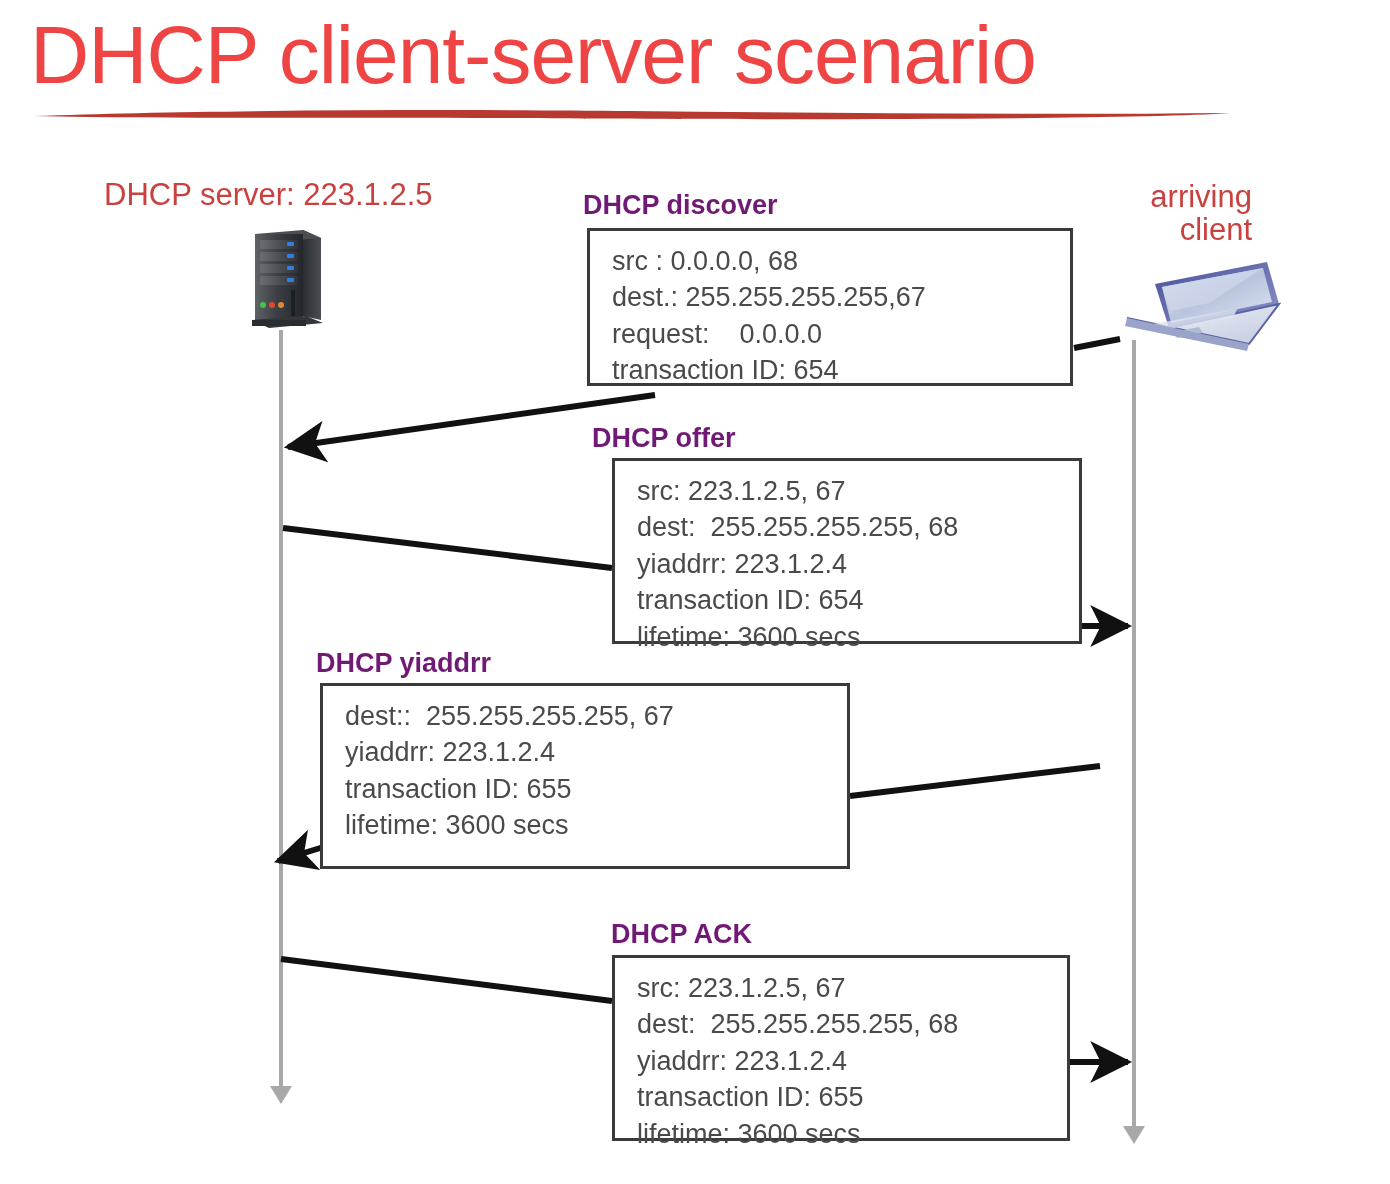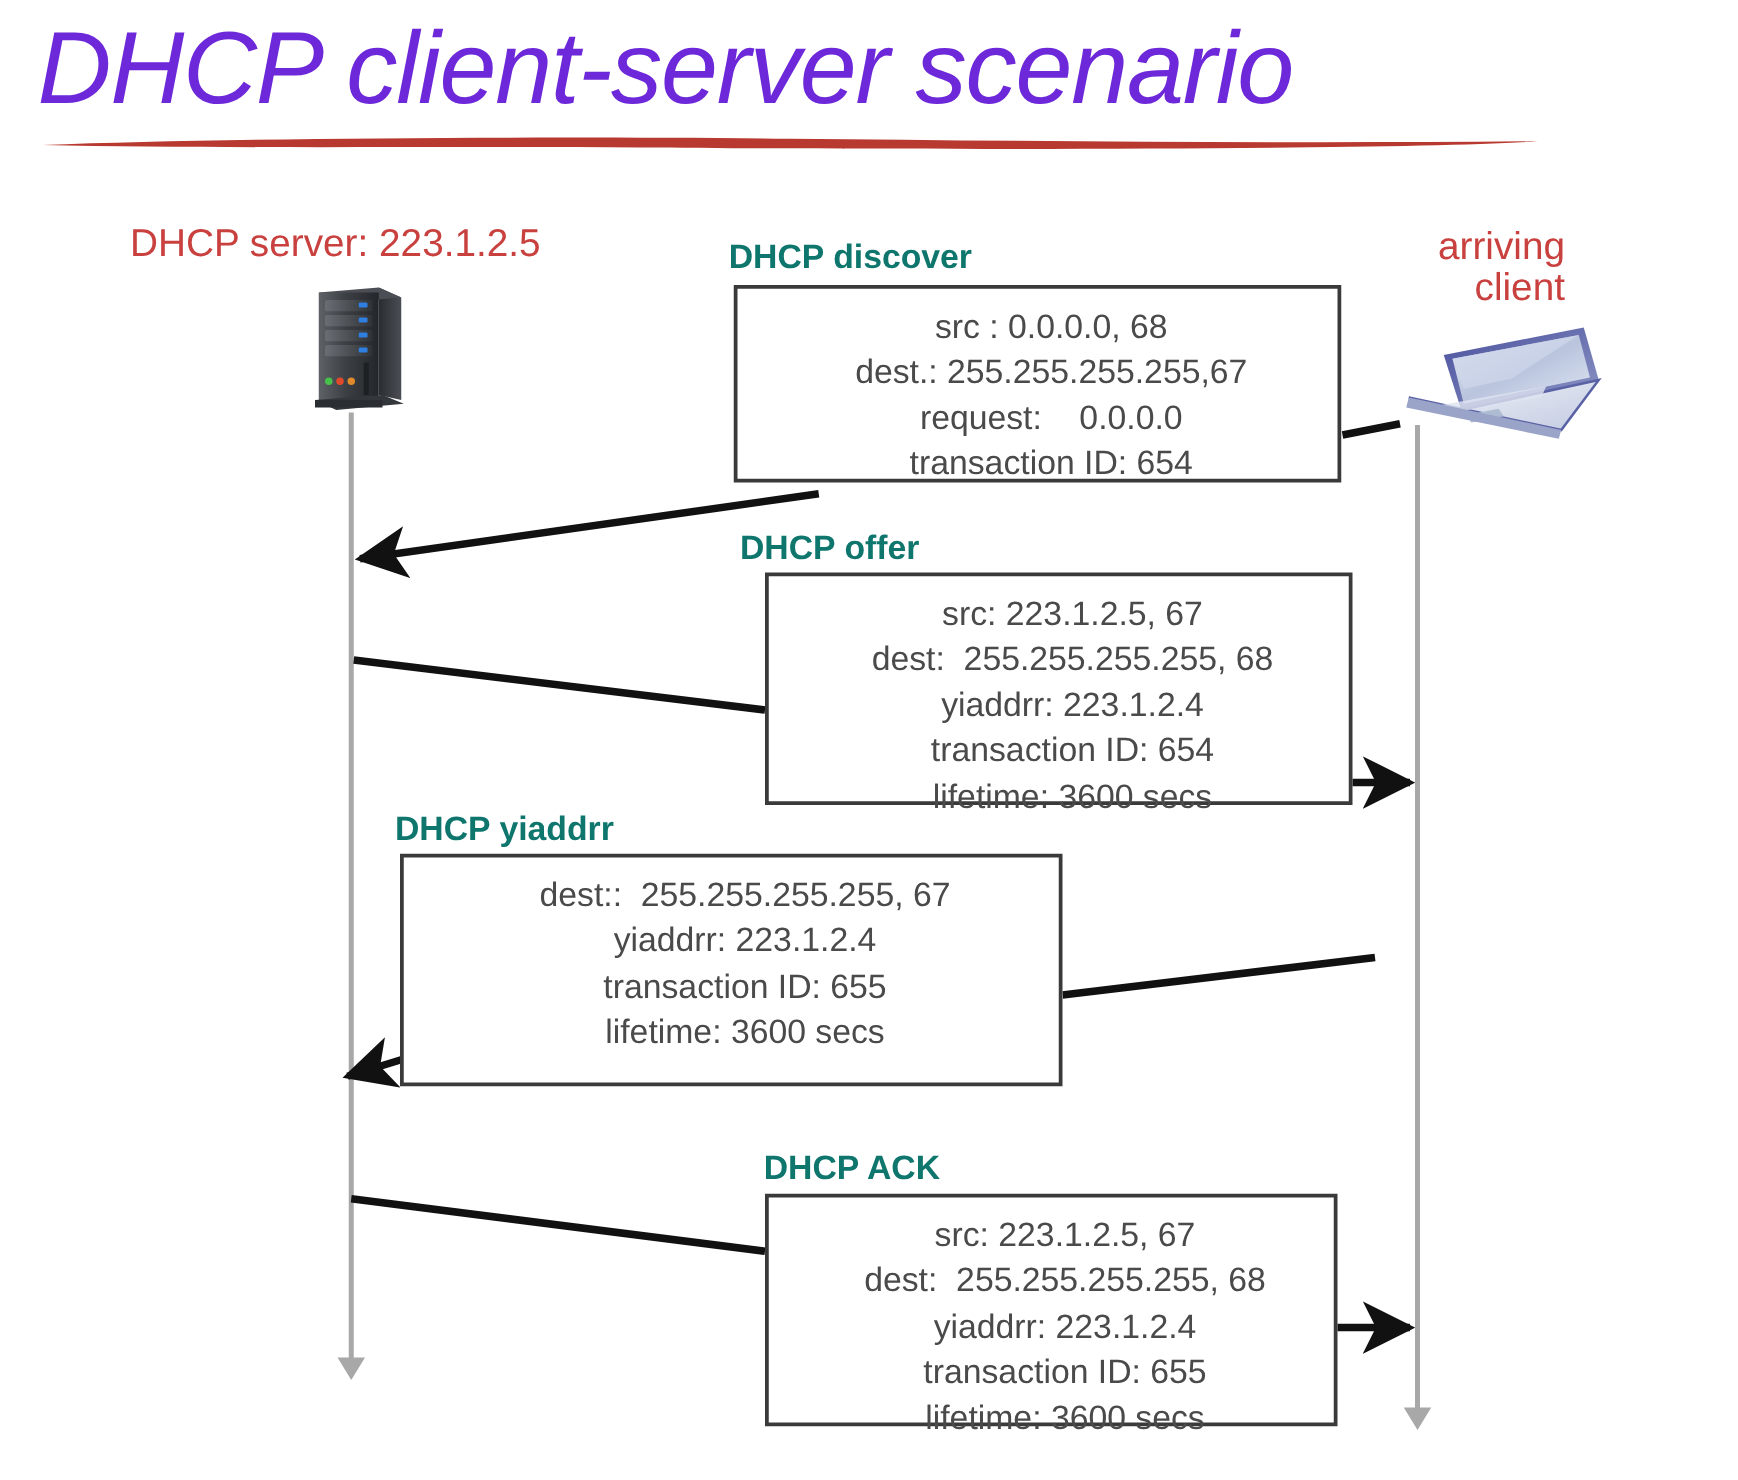--- a/index.html
+++ b/index.html
@@ -17,25 +17,24 @@
     background: #ffffff;
     overflow: hidden;
   }
   
   .title {
     position: absolute;
     left: 30px;
     top: 8px;
     font-size: 82px;
     font-weight: 400;
-    color: #6d28d9;
+    color: #ef4444;
     letter-spacing: -1px;
     white-space: nowrap;
     font-family: "Liberation Sans", sans-serif;
-    font-style: italic;
   }
   .title-underline {
     position: absolute;
     left: 32px;
     top: 108px;
     width: 1202px;
     height: 13px;
   }
   
   .node-label {
@@ -70,31 +69,30 @@
     border-top: 18px solid #a8a8a8;
   }
   #server-lifeline-arrow { left: 270px; top: 1086px; }
   #client-lifeline-arrow { left: 1123px; top: 1126px; }
 
   
   .msg-title {
     position: absolute;
     font-size: 27px;
     font-weight: bold;
-    color: #0f766e;
+    color: #701a75;
     white-space: nowrap;
     font-family: "Liberation Sans", sans-serif;
   }
   .msg-box {
     position: absolute;
     border: 3px solid #3a3a3a;
     background: #ffffff;
     box-sizing: border-box;
     padding: 12px 0 10px 22px;
-    text-align: center;
   }
   .msg-box .line {
     font-size: 27px;
     color: #4a4a4a;
     line-height: 1.35;
     white-space: pre;
     font-family: "Liberation Sans", sans-serif;
   }
 
   

